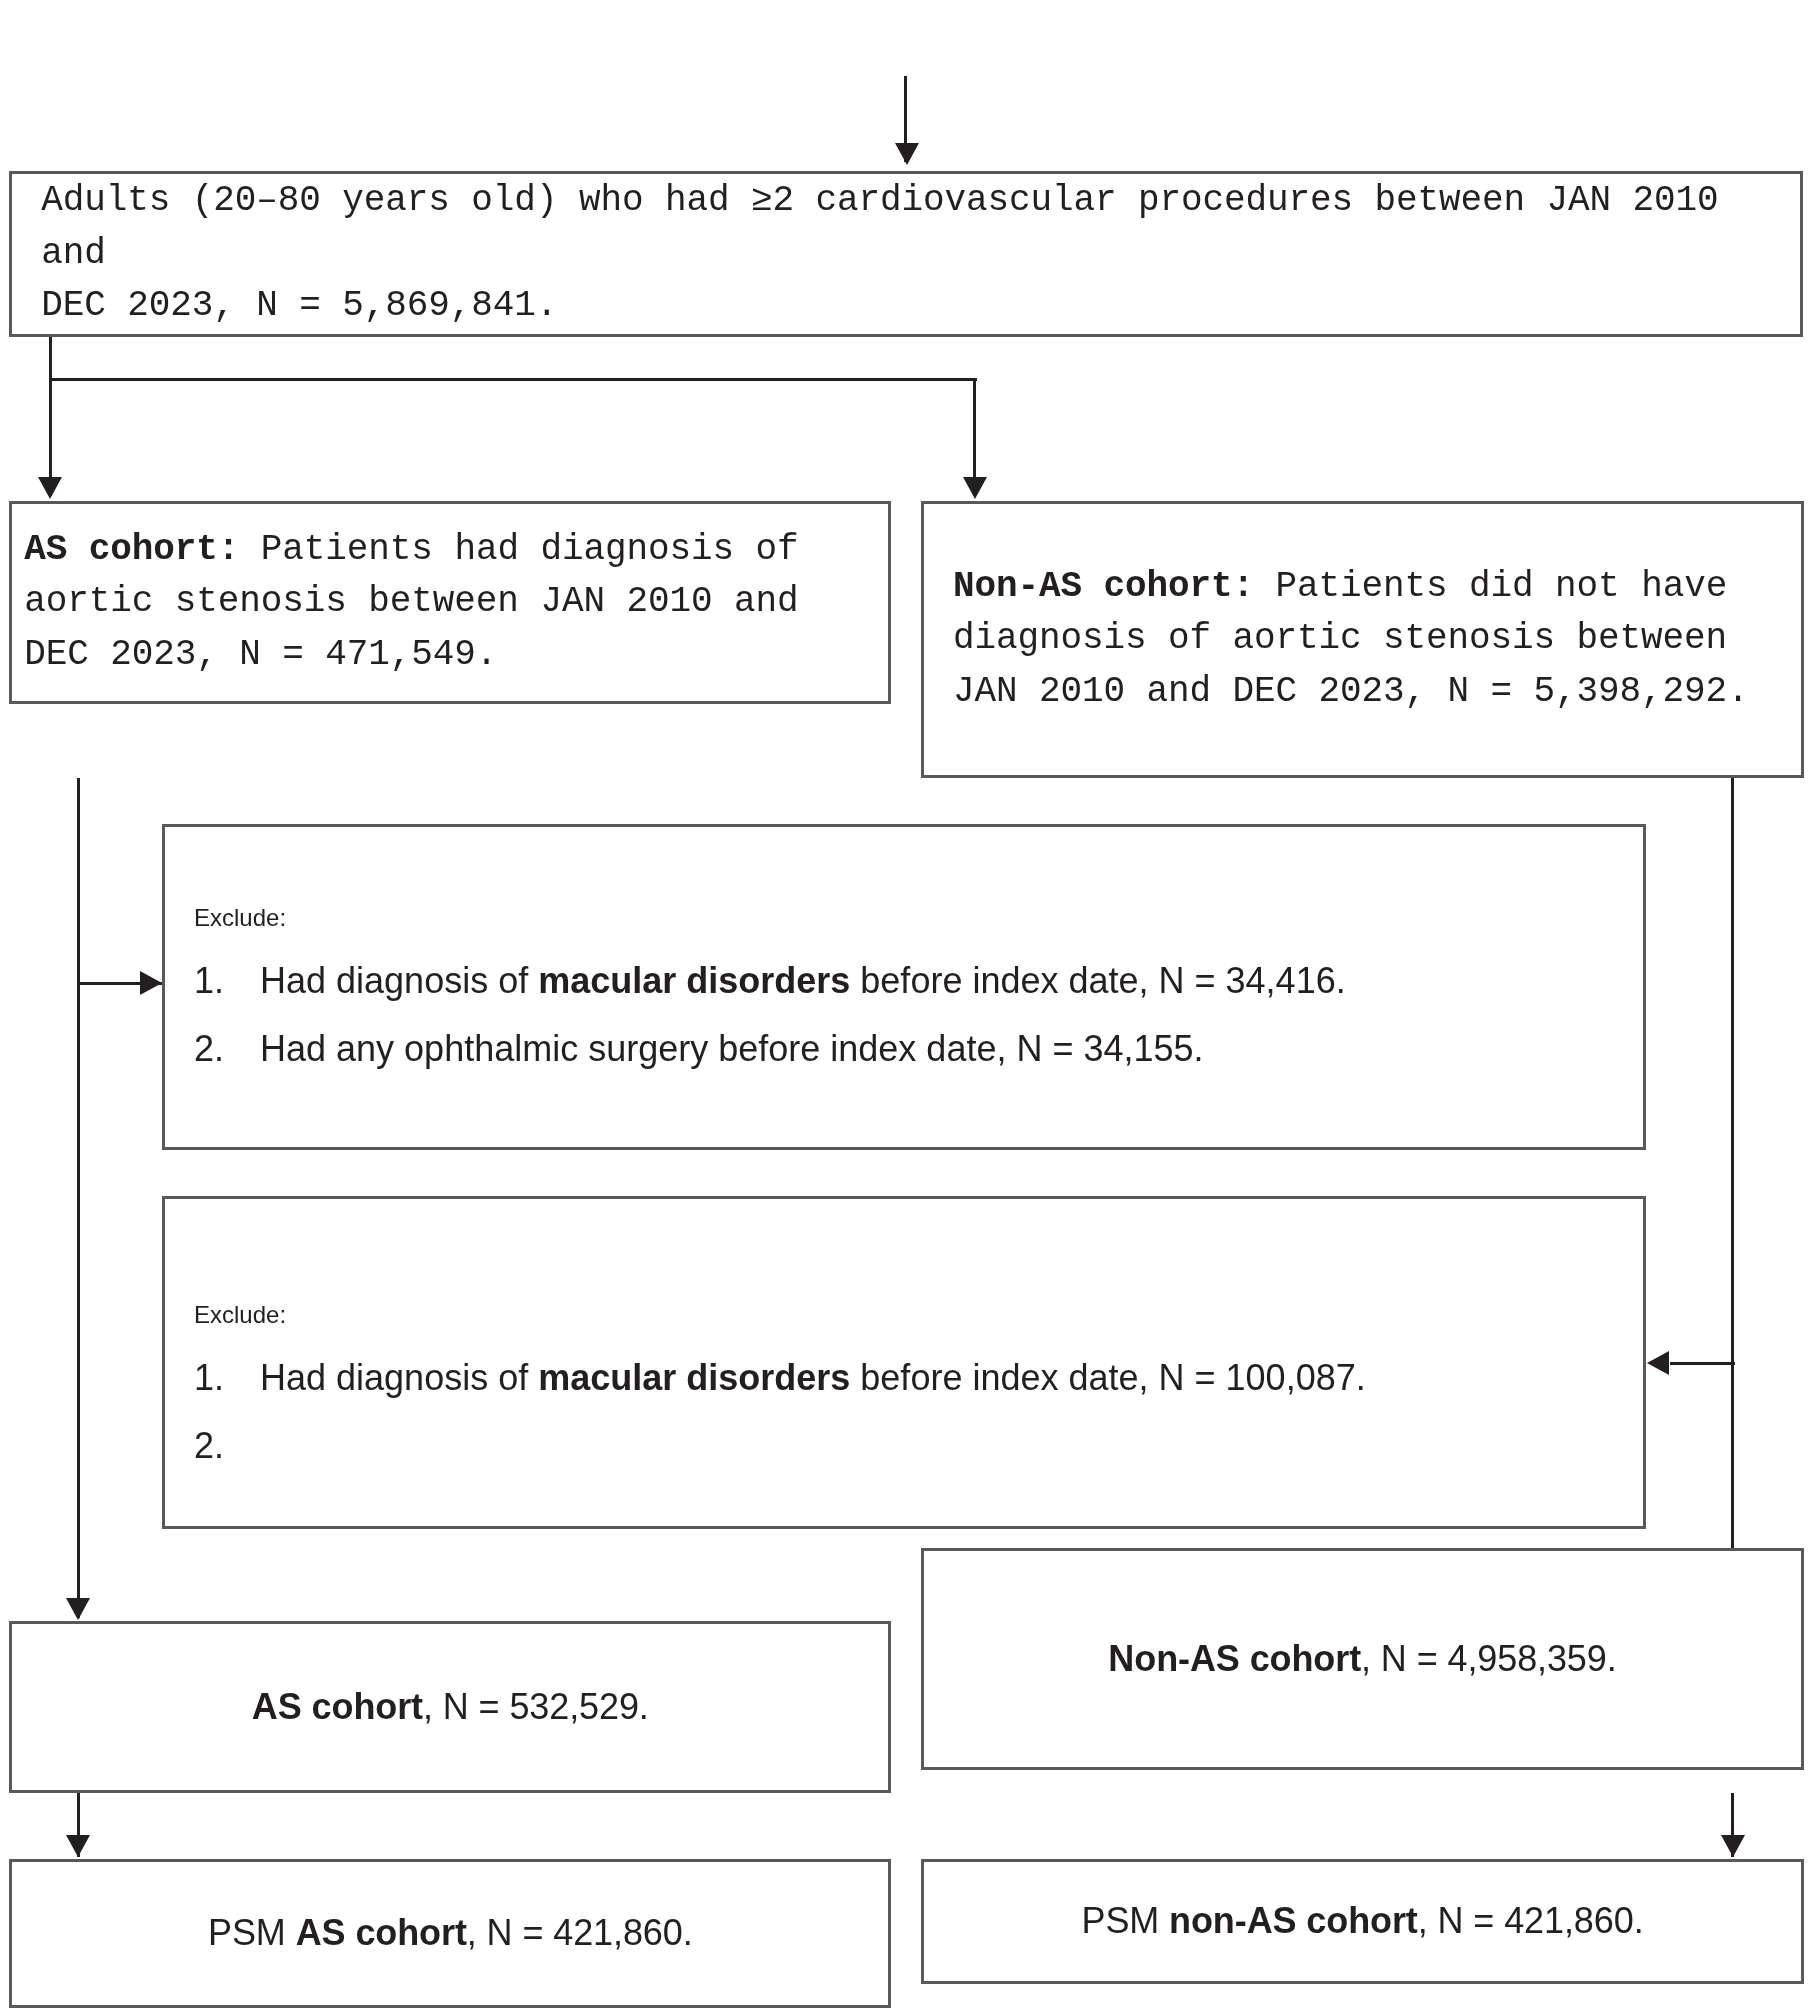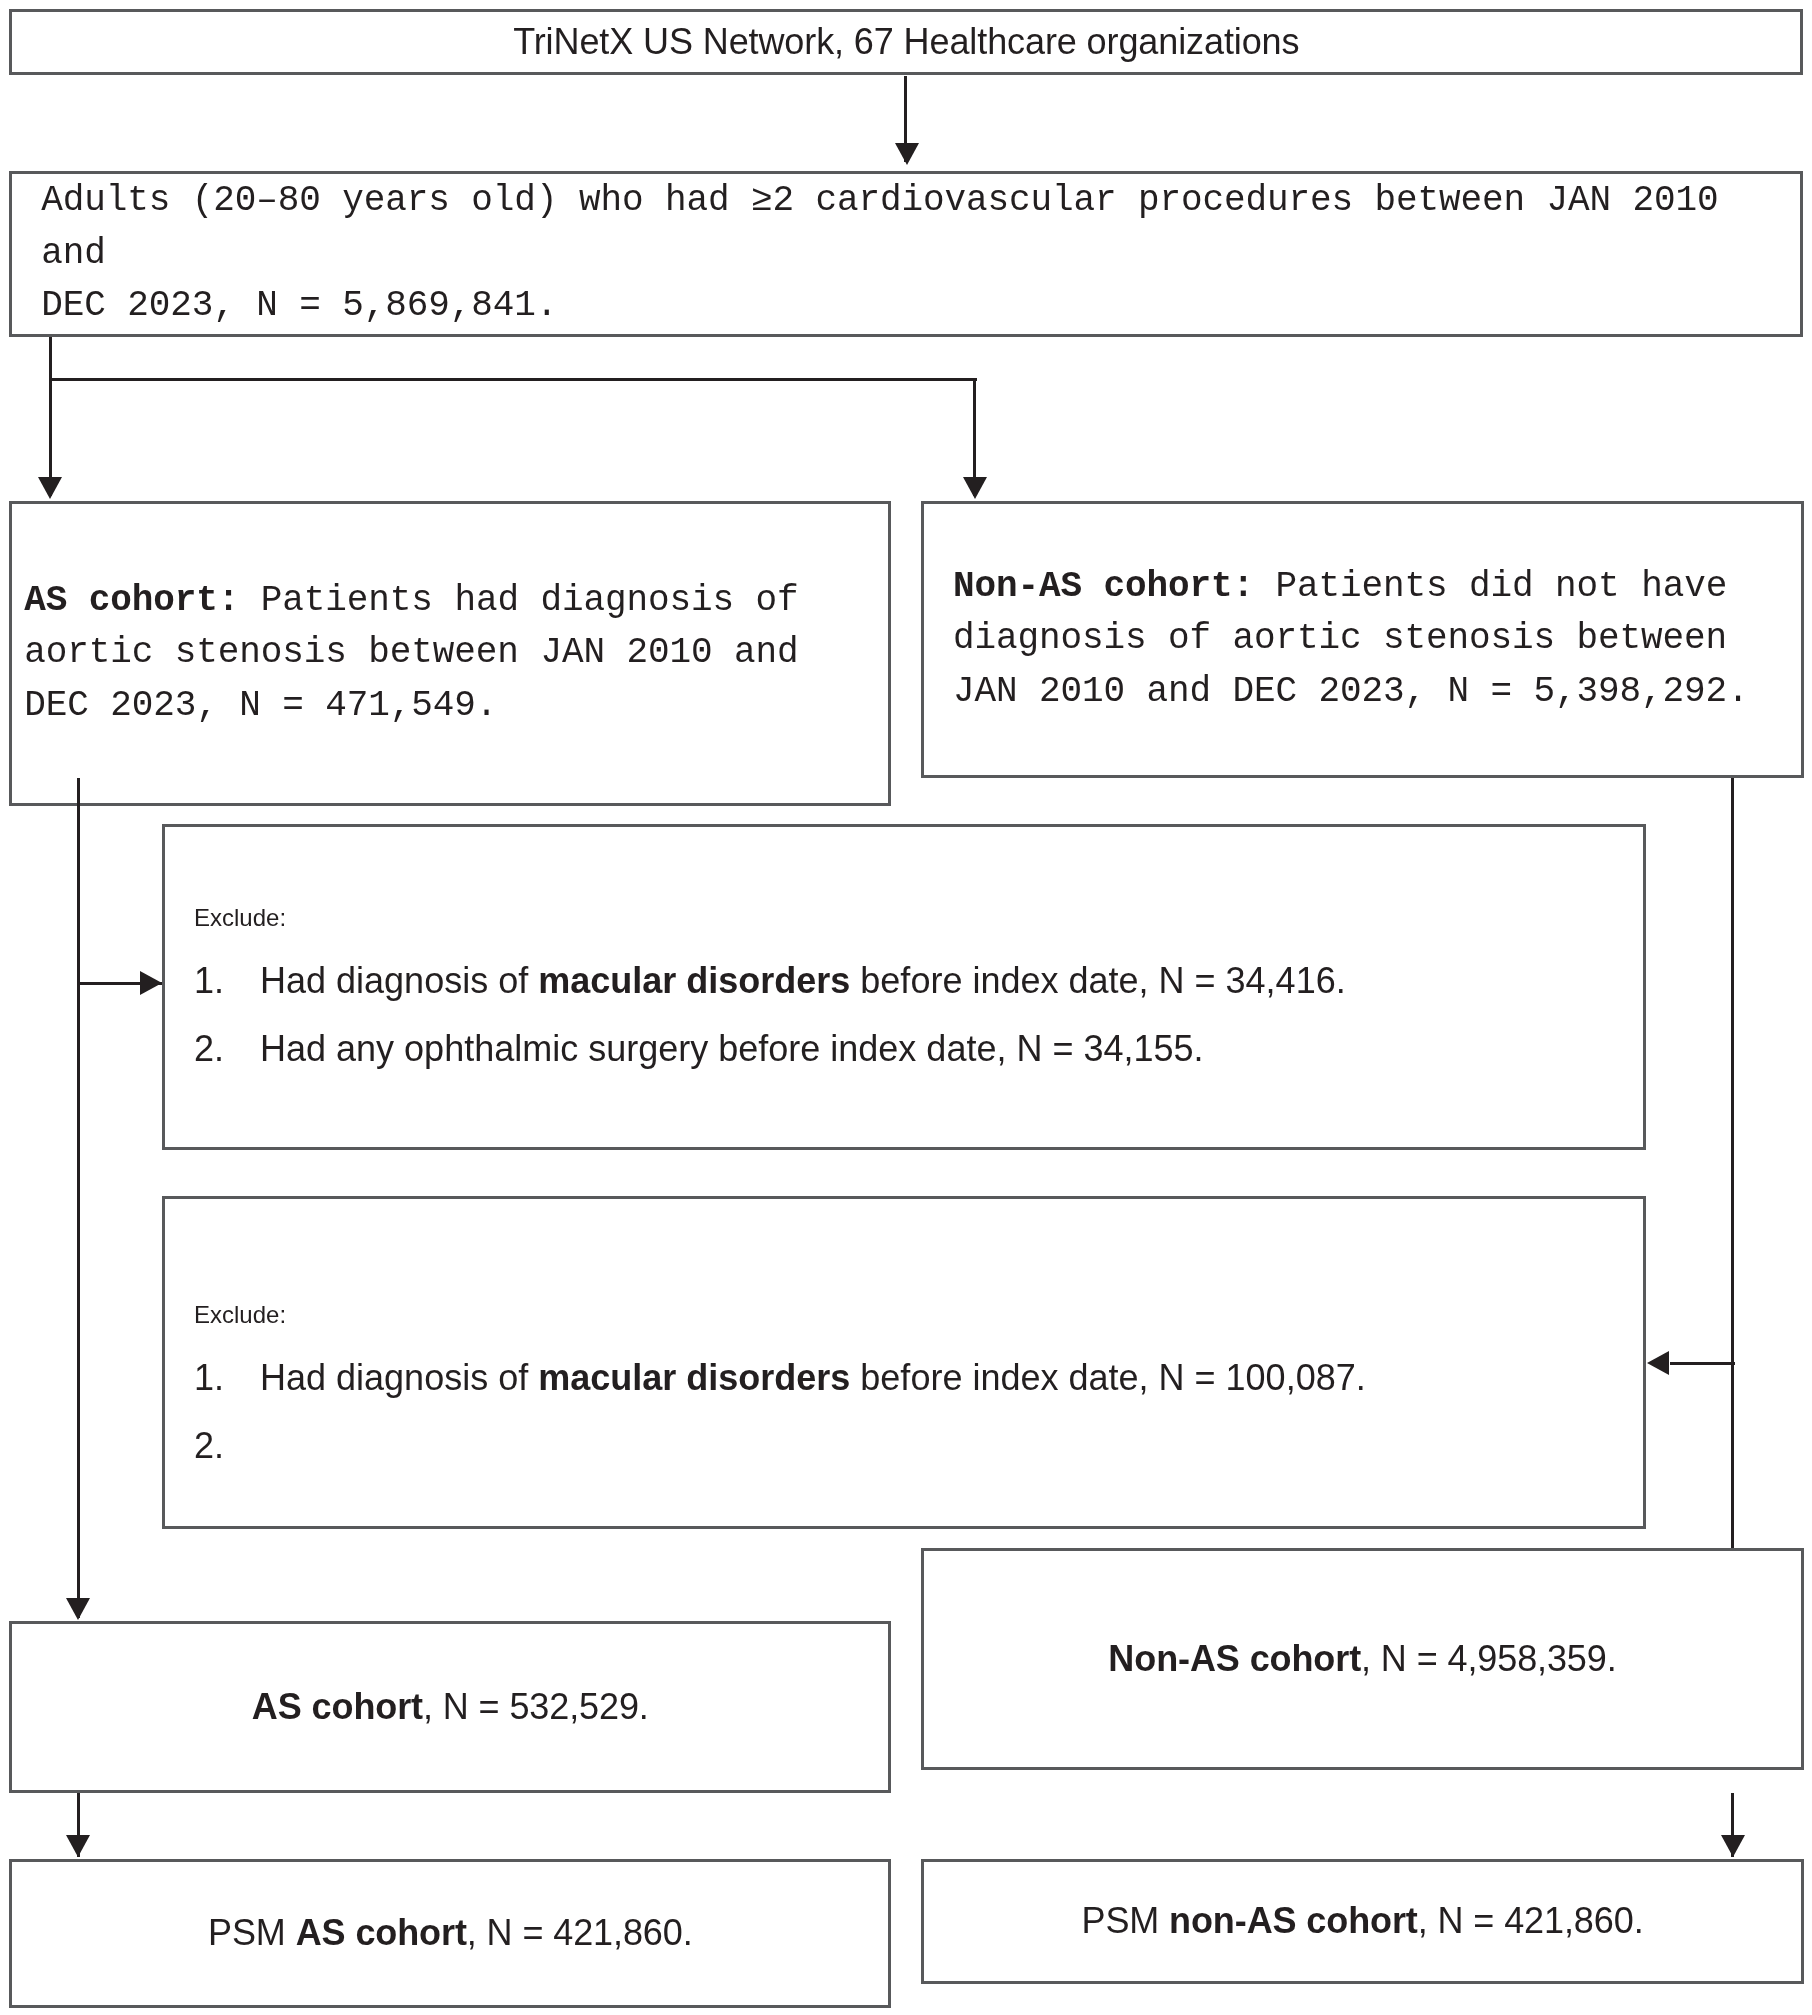--- a/index.html
+++ b/index.html
@@ -91,39 +91,36 @@
     border-top:12.6px solid transparent;
     border-bottom:12.6px solid transparent;
     border-right:22.5px solid #231f20;
   }
 </style>
 </head>
 <body>
 
 <div id="stage">
 
-  <div class="box center" style="left:9.3px; top:9.3px; width:1794px; height:66px;">
-    <div class="txt">TriNetX US Network, 67 Healthcare organizations</div>
-  </div>
 
   <div class="vline" style="left:904px; top:76px; height:86px;"></div>
   <div class="arrow-down" style="left:895px; top:143px;"></div>
 
   <div class="box pad-l" style="left:9.3px; top:171px; width:1794px; height:166px;">
     <div class="txt">Adults (20–80 years old) who had ≥2 cardiovascular procedures between JAN 2010 and</div>
     <div class="txt">DEC 2023, N = 5,869,841.</div>
   </div>
 
   <div class="vline" style="left:49px; top:337px; height:159px;"></div>
   <div class="hline" style="left:49px; top:378px; width:928px;"></div>
   <div class="vline" style="left:973px; top:378px; height:118px;"></div>
   <div class="arrow-down" style="left:38px; top:477px;"></div>
   <div class="arrow-down" style="left:963px; top:477px;"></div>
 
-  <div class="box pad-l" style="left:9.3px; top:501px; width:882px; height:305px;padding-left:12px;">
+  <div class="box pad-l" style="left:9.3px; top:501px; width:882px; height:203px;padding-left:12px;">
     <div class="txt">
       <b>AS cohort:</b><span> Patients had diagnosis of aortic stenosis between JAN 2010 and DEC 2023, N = 471,549.</span>
     </div>
   </div>
 
   <div class="box pad-l" style="left:921px; top:501px; width:883px; height:277px;">
     <div class="txt">
       <b>Non-AS cohort:</b><span> Patients did not have diagnosis of aortic stenosis between JAN 2010 and DEC 2023, N = 5,398,292.</span>
     </div>
   </div>

